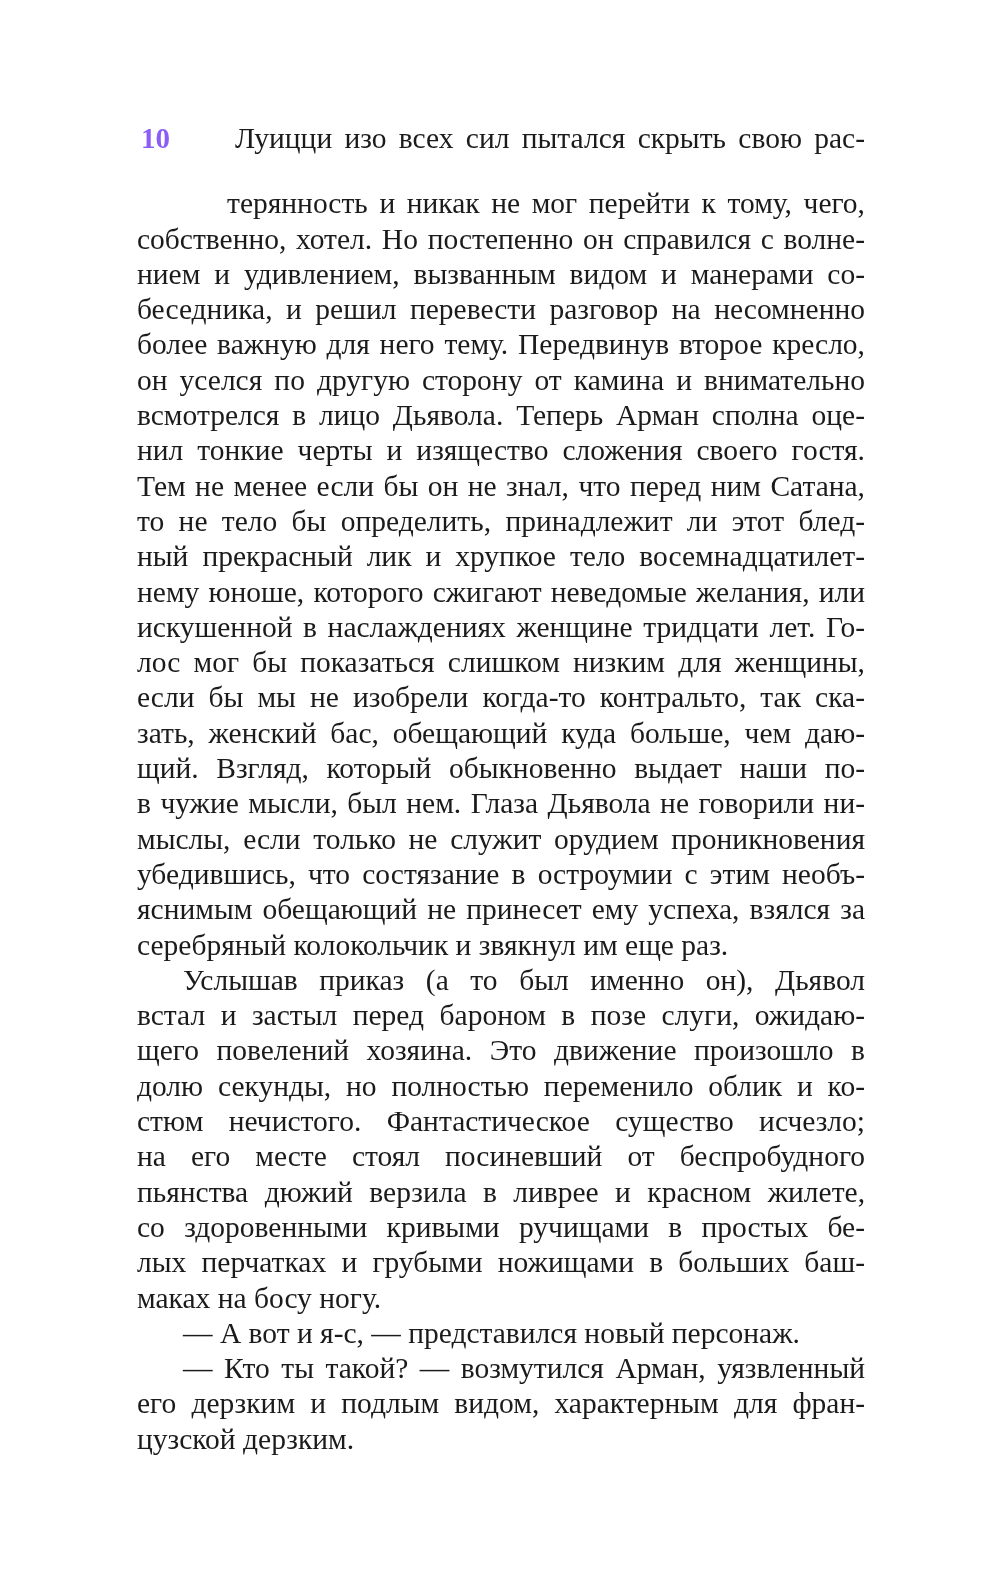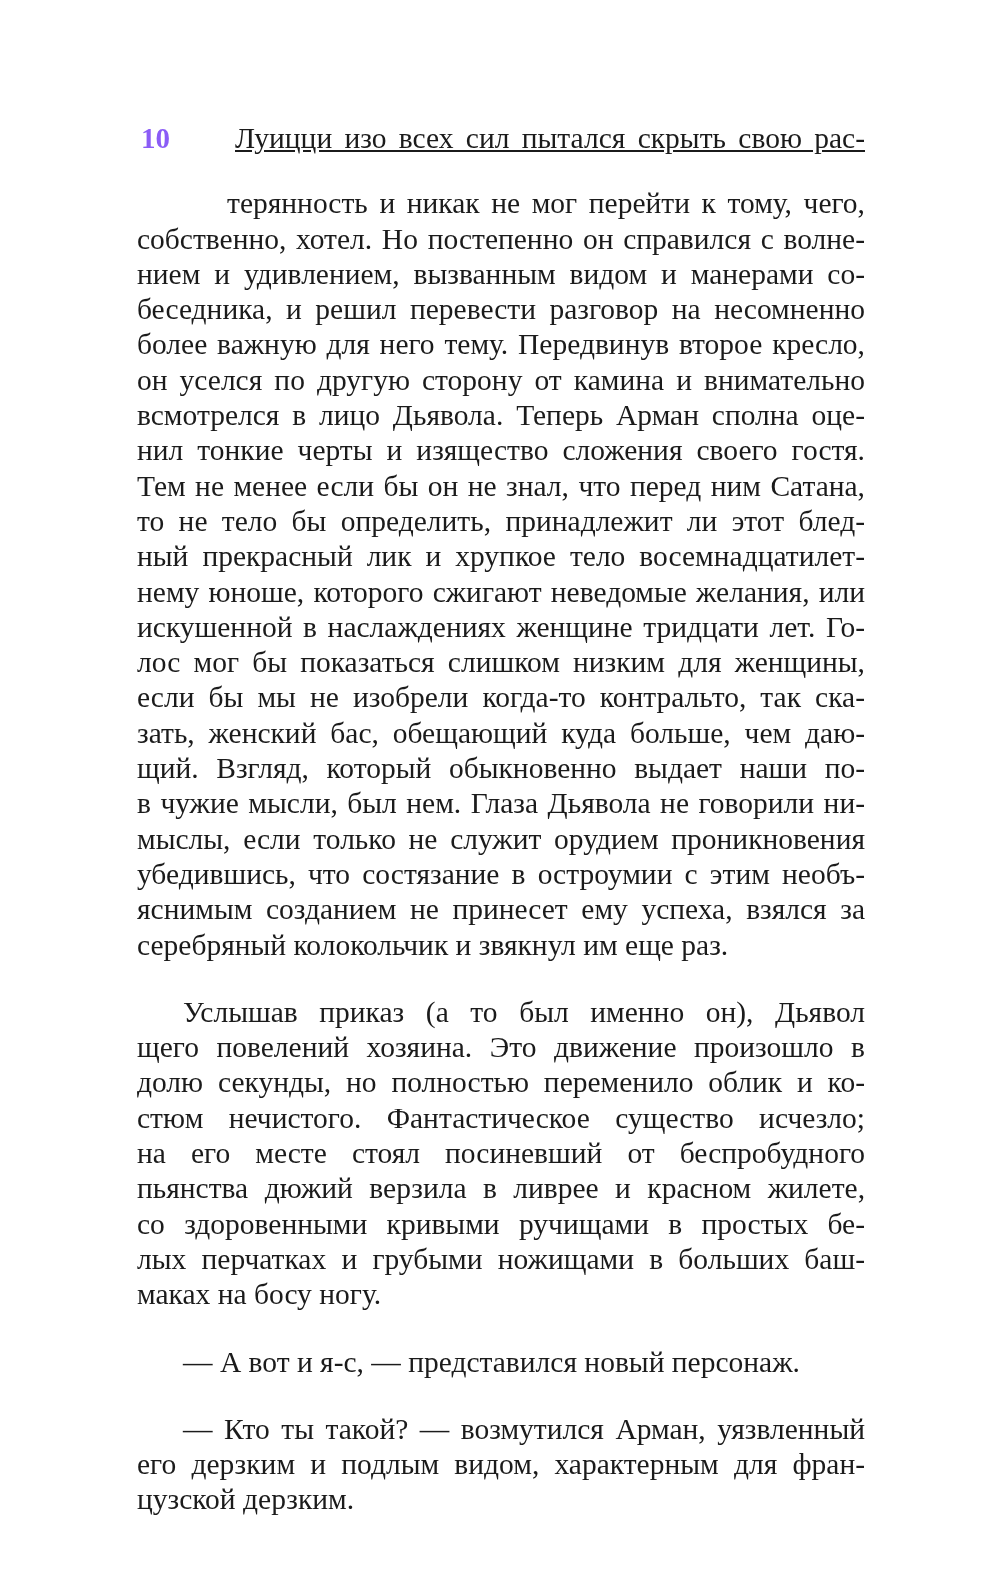--- a/index.html
+++ b/index.html
@@ -33,23 +33,23 @@
     font-size: 29px;
     line-height: 35.3px;
     color: #8b5cf6;
   }
   .para { margin: 0; padding: 0; }
   .ln {
     text-align: justify;
     text-align-last: justify;
   }
   .ln-last { text-align-last: left; }
-  .wrap1 { padding-left: 98px; text-decoration: underline; }
+  .wrap1 { padding-left: 98px; }
   .wrap2 { padding-left: 90px; margin-top: 30px; }
-  .ind   { padding-left: 46px; margin-top: 32px; }
+  .ind   { padding-left: 46px; }
 </style>
 </head>
 <body>
 
 <div class="page">
   <div class="textblock">
     <span class="pagenum">10</span>
 
     <div class="para">
       <div class="ln wrap1">Луицци изо всех сил пытался скрыть свою рас-</div>
@@ -66,26 +66,27 @@
       <div class="ln">ный прекрасный лик и хрупкое тело восемнадцатилет-</div>
       <div class="ln">нему юноше, которого сжигают неведомые желания, или</div>
       <div class="ln">искушенной в наслаждениях женщине тридцати лет. Го-</div>
       <div class="ln">лос мог бы показаться слишком низким для женщины,</div>
       <div class="ln">если бы мы не изобрели когда-то контральто, так ска-</div>
       <div class="ln">зать, женский бас, обещающий куда больше, чем даю-</div>
       <div class="ln">щий. Взгляд, который обыкновенно выдает наши по-</div>
       <div class="ln">в чужие мысли, был нем. Глаза Дьявола не говорили ни-</div>
       <div class="ln">мыслы, если только не служит орудием проникновения</div>
       <div class="ln">убедившись, что состязание в остроумии с этим необъ-</div>
-      <div class="ln">яснимым созданием не принесет ему успеха, взялся за</div>
+      <div class="ln">яснимым обещающий не принесет ему успеха, взялся за</div>
       <div class="ln ln-last">серебряный колокольчик и звякнул им еще раз.</div>
     </div>
 
     <div class="para">
       <div class="ln ind">Услышав приказ (а то был именно он), Дьявол</div>
+      <div class="ln">встал и застыл перед бароном в позе слуги, ожидаю-</div>
       <div class="ln">щего повелений хозяина. Это движение произошло в</div>
       <div class="ln">долю секунды, но полностью переменило облик и ко-</div>
       <div class="ln">стюм нечистого. Фантастическое существо исчезло;</div>
       <div class="ln">на его месте стоял посиневший от беспробудного</div>
       <div class="ln">пьянства дюжий верзила в ливрее и красном жилете,</div>
       <div class="ln">со здоровенными кривыми ручищами в простых бе-</div>
       <div class="ln">лых перчатках и грубыми ножищами в больших баш-</div>
       <div class="ln ln-last">маках на босу ногу.</div>
     </div>
 

